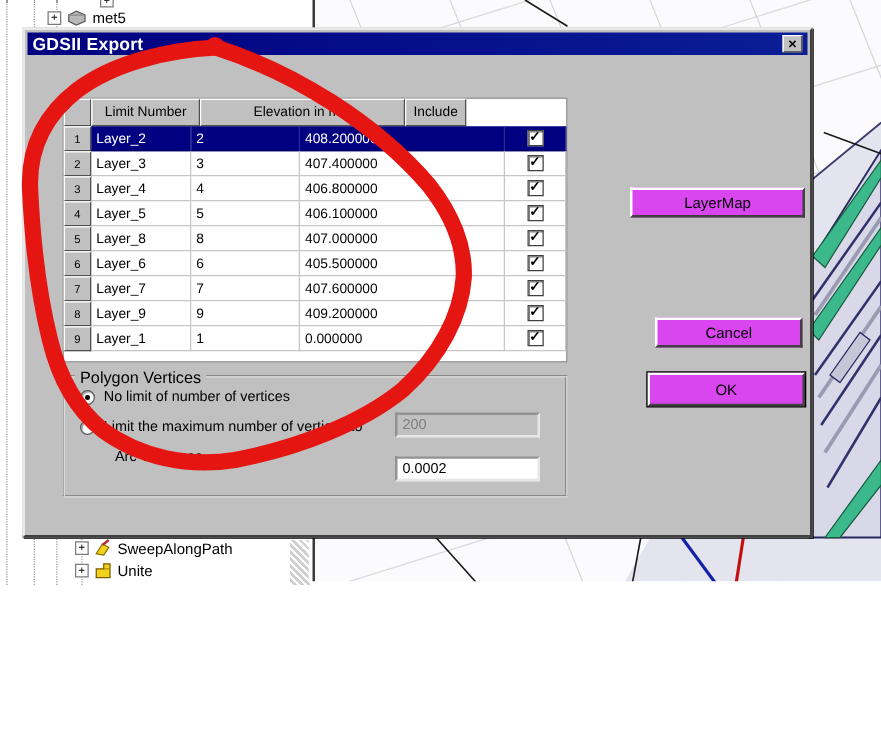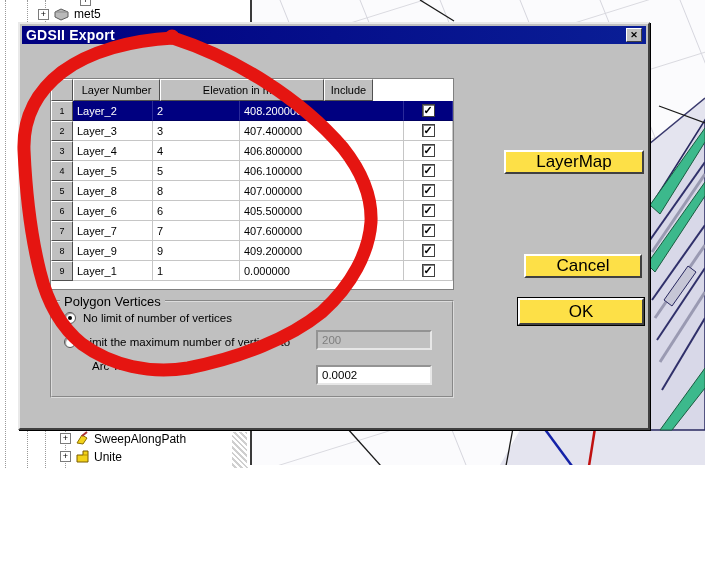--- a/index.html
+++ b/index.html
@@ -51,22 +51,22 @@
   .radio-row { position:absolute; display:flex; align-items:center; gap:7px; font-size:11.5px; color:#000; }
   .radio { width:12px; height:12px; border-radius:50%; background:#ffffff; border:1px solid #555;
            box-shadow:inset 1px 1px 1px #9a9a9a; position:relative; flex:0 0 12px; }
   .radio.on::after { content:""; position:absolute; left:3px; top:3px; width:4px; height:4px; border-radius:50%; background:#000; }
   .tbox { position:absolute; width:116px; height:20px; border:2px inset #e7e7e7; font-size:11.5px; padding:2px 4px; }
   .tbox.disabled { background:#c0c0c0; color:#7e7e7e; }
   .tbox.enabled  { background:#ffffff; color:#000; }
   .group-label { position:absolute; font-size:11.5px; color:#000; }
 
   
-  .btn { position:absolute; background:#fde047; border:2px solid; border-color:#ffffff #404040 #404040 #ffffff;
-         font-size:17px; color:#000; display:flex; align-items:center; justify-content:center; font-family:"Liberation Sans",sans-serif; }
+  .btn { position:absolute; background:#d946ef; border:2px solid; border-color:#ffffff #404040 #404040 #ffffff;
+         font-size:12px; color:#000; display:flex; align-items:center; justify-content:center; font-family:"Liberation Sans",sans-serif; }
   .btn-layermap { left:484px; top:126px; width:140px; height:24px; }
   .btn-cancel   { left:504px; top:230px; width:118px; height:24px; }
   .btn-ok       { left:498px; top:274px; width:126px; height:27px; outline:1px solid #000; }
 
   
   .annot { position:absolute; left:0; top:0; pointer-events:none; z-index:50; }
 </style>
 </head>
 <body>
 
@@ -169,21 +169,21 @@
 
   <div class="dialog">
     <div class="titlebar">
       <span class="title-text">GDSII Export</span>
       <span class="close-btn">✕</span>
     </div>
 
     <div class="grid">
       <div class="trow hdr">
         <div class="cell hcell c-num"></div>
-        <div class="cell hcell c-no">Layer Number</div>
+        <div class="cell hcell c-no">Limit Number</div>
         <div class="cell hcell c-elev">Elevation  in mm</div>
         <div class="cell hcell c-inc">Include</div>
       </div>
 
       <div class="trow sel">
         <div class="cell rowhdr c-num">1</div>
         <div class="cell c-name">Layer_2</div>
         <div class="cell c-no">2</div>
         <div class="cell c-elev">408.200000</div>
         <div class="cell c-inc">

